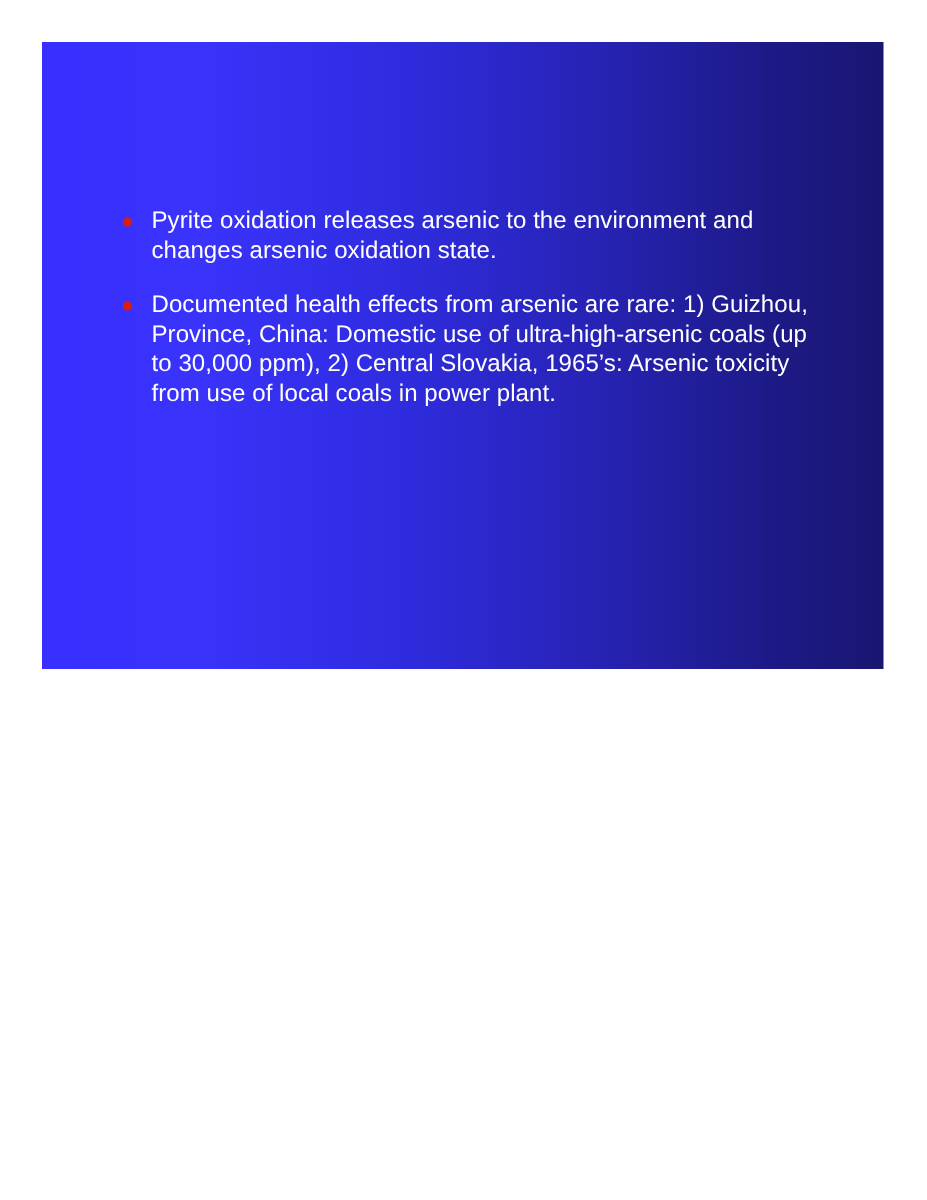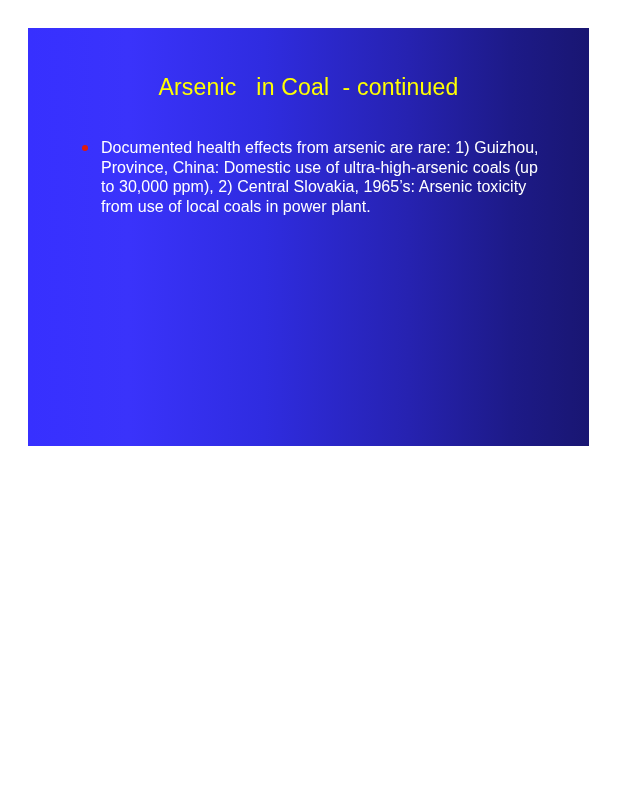--- a/index.html
+++ b/index.html
@@ -87,25 +87,28 @@
     white-space: pre-line;
   }
 </style>
 </head>
 <body>
 
 <div id="page">
 
   <div id="slide">
 
-    <div id="slide-title">Arsenic   in Coal  - continued</div>
 
     <div id="bullet-list">
 
 
+      <div class="bullet-item">
+        <span class="bullet-dot"></span>
+        <span class="bullet-text">Pyrite oxidation releases arsenic to the environment and changes arsenic oxidation state.</span>
+      </div>
 
       <div class="bullet-item">
         <span class="bullet-dot"></span>
         <span class="bullet-text">Documented  health effects from arsenic are rare: 1) Guizhou, Province, China: Domestic use of ultra-high-arsenic coals (up to 30,000 ppm), 2) Central Slovakia, 1965’s: Arsenic toxicity from use of local coals in power plant.</span>
       </div>
 
     </div>
   </div>
 
 </div>

